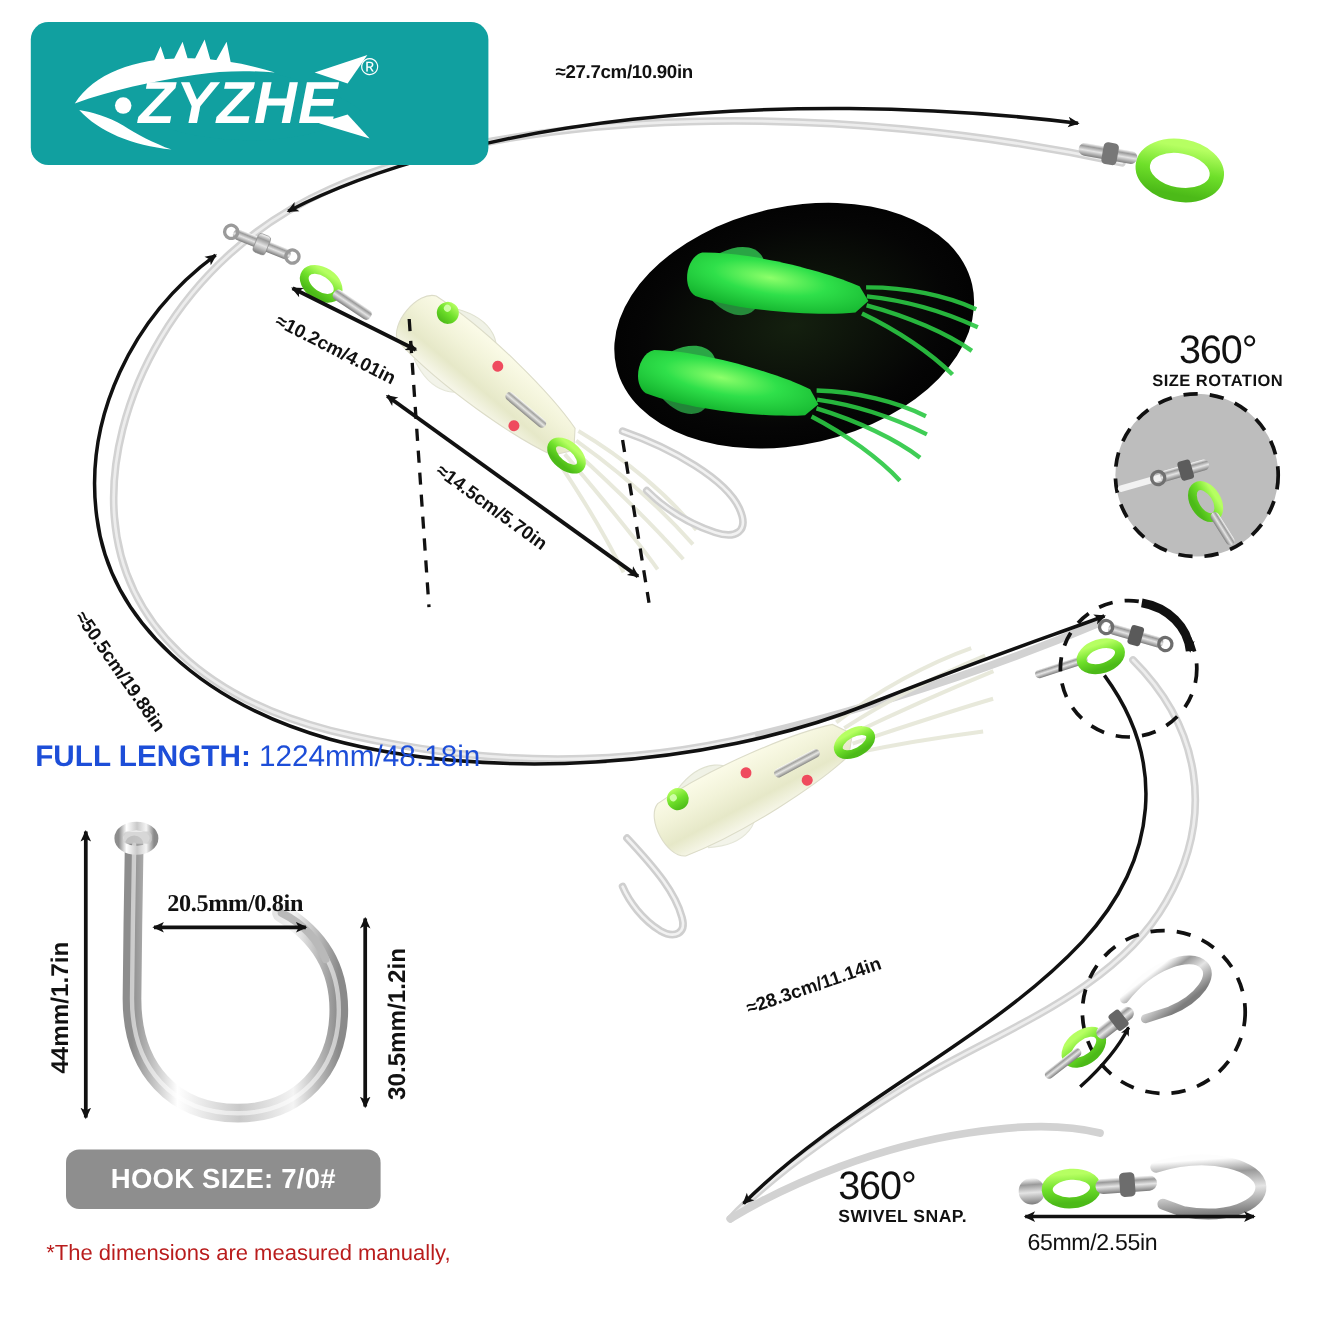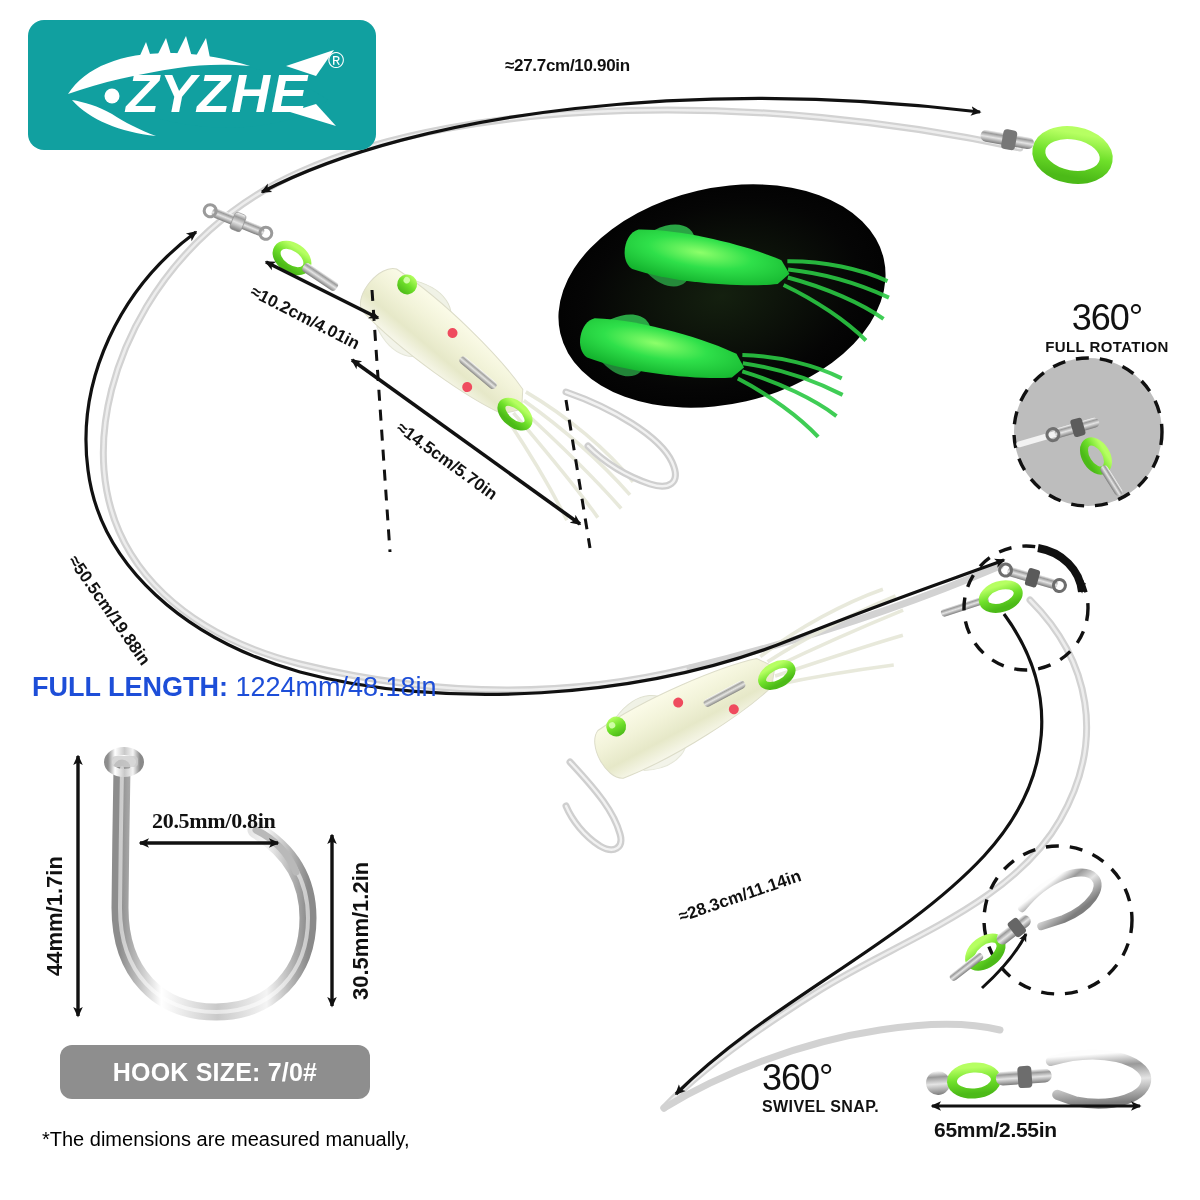--- a/index.html
+++ b/index.html
@@ -9,48 +9,48 @@
     font-family:"Liberation Sans", sans-serif;
     color:#111;
     position:relative;
     overflow:hidden;
   }
   #stage{position:absolute;left:0;top:0;width:1200px;height:1200px;}
   svg.layer{position:absolute;left:0;top:0;width:1200px;height:1200px;}
 
   
   .logo-box{
-    position:absolute;left:28px;top:20px;width:348px;height:130px;
+    position:absolute;left:28px;top:20px;width:416px;height:130px;
     background:#11a0a0;border-radius:16px;
   }
   .logo-svg{position:absolute;left:0;top:0;width:348px;height:130px;}
 
   
   .txt{position:absolute;white-space:nowrap;letter-spacing:-0.3px;}
   .dim{font-size:17px;font-weight:700;color:#111;}
 
   .full-length{
     position:absolute;left:32px;top:672px;font-size:27px;color:#1d4ed8;
     white-space:nowrap;
   }
   .full-length b{font-weight:700;}
   .full-length span.val{font-weight:400;}
 
   .hook-size{
-    position:absolute;left:60px;top:1045px;width:310px;height:54px;
+    position:absolute;left:60px;top:1045px;width:286px;height:54px;
     background:#8e8e8e;border-radius:12px;
     display:flex;align-items:center;justify-content:center;
   }
   .hook-size span{
     color:#ffffff;font-size:25px;font-weight:700;letter-spacing:0.2px;
   }
 
   .footnote{
     position:absolute;left:42px;top:1124px;width:560px;
-    font-size:20px;line-height:30px;color:#000000;
+    font-size:20px;line-height:30px;color:#b91c1c;
   }
 
   .badge{position:absolute;text-align:center;}
   .badge .deg{font-size:36px;font-weight:400;line-height:36px;letter-spacing:-1px;}
   .badge .sub{font-size:15px;font-weight:700;letter-spacing:0.4px;margin-top:2px;}
 
   .badge-rot{left:1032px;top:300px;width:150px;}
   .badge-snap{left:762px;top:1060px;width:160px;text-align:left;}
   .badge-snap .deg{font-size:36px;}
   .badge-snap .sub{font-size:16px;}
@@ -371,21 +371,21 @@
   <div class="txt dim" style="left:505px;top:56px;text-align:right;">≈27.7cm/10.90in</div>
 
   <div class="rot-lbl" style="left:256px;top:282px;transform:rotate(27deg);">≈10.2cm/4.01in</div>
 
   <div class="rot-lbl" style="left:404px;top:418px;transform:rotate(36deg);">≈14.5cm/5.70in</div>
 
   <div class="rot-lbl" style="left:80px;top:552px;transform:rotate(55deg);">≈50.5cm/19.88in</div>
 
   <div class="rot-lbl" style="left:676px;top:908px;transform:rotate(-19deg);">≈28.3cm/11.14in</div>
 
-  <div class="txt" style="left:934px;top:1118px;font-size:21px;font-weight:700;">65mm/2.55in</div>
+  <div class="txt" style="left:934px;top:1118px;font-size:21px;font-weight:400;">65mm/2.55in</div>
 
   <div class="full-length">
     <b>FULL LENGTH:</b>
     <span class="val">1224mm/48.18in</span>
   </div>
 
   <div class="rot-lbl" style="left:42px;top:976px;transform:rotate(-90deg);font-size:22px;">44mm/1.7in</div>
 
   <div class="txt" style="left:152px;top:808px;font-size:22px;font-weight:700;font-family:Liberation Serif, serif;">20.5mm/0.8in</div>
 
@@ -394,21 +394,21 @@
   <div class="hook-size">
     <span>HOOK SIZE: 7/0#</span>
   </div>
 
   <div class="footnote">
     <div>*The dimensions are measured manually,</div>
   </div>
 
   <div class="badge badge-rot">
     <div class="deg">360°</div>
-    <div class="sub">FULL ROTATION</div>
+    <div class="sub">SIZE ROTATION</div>
   </div>
 
   <div class="badge badge-snap">
     <div class="deg">360°</div>
     <div class="sub">SWIVEL SNAP.</div>
   </div>
 
 </div>
 
 </body></html>

